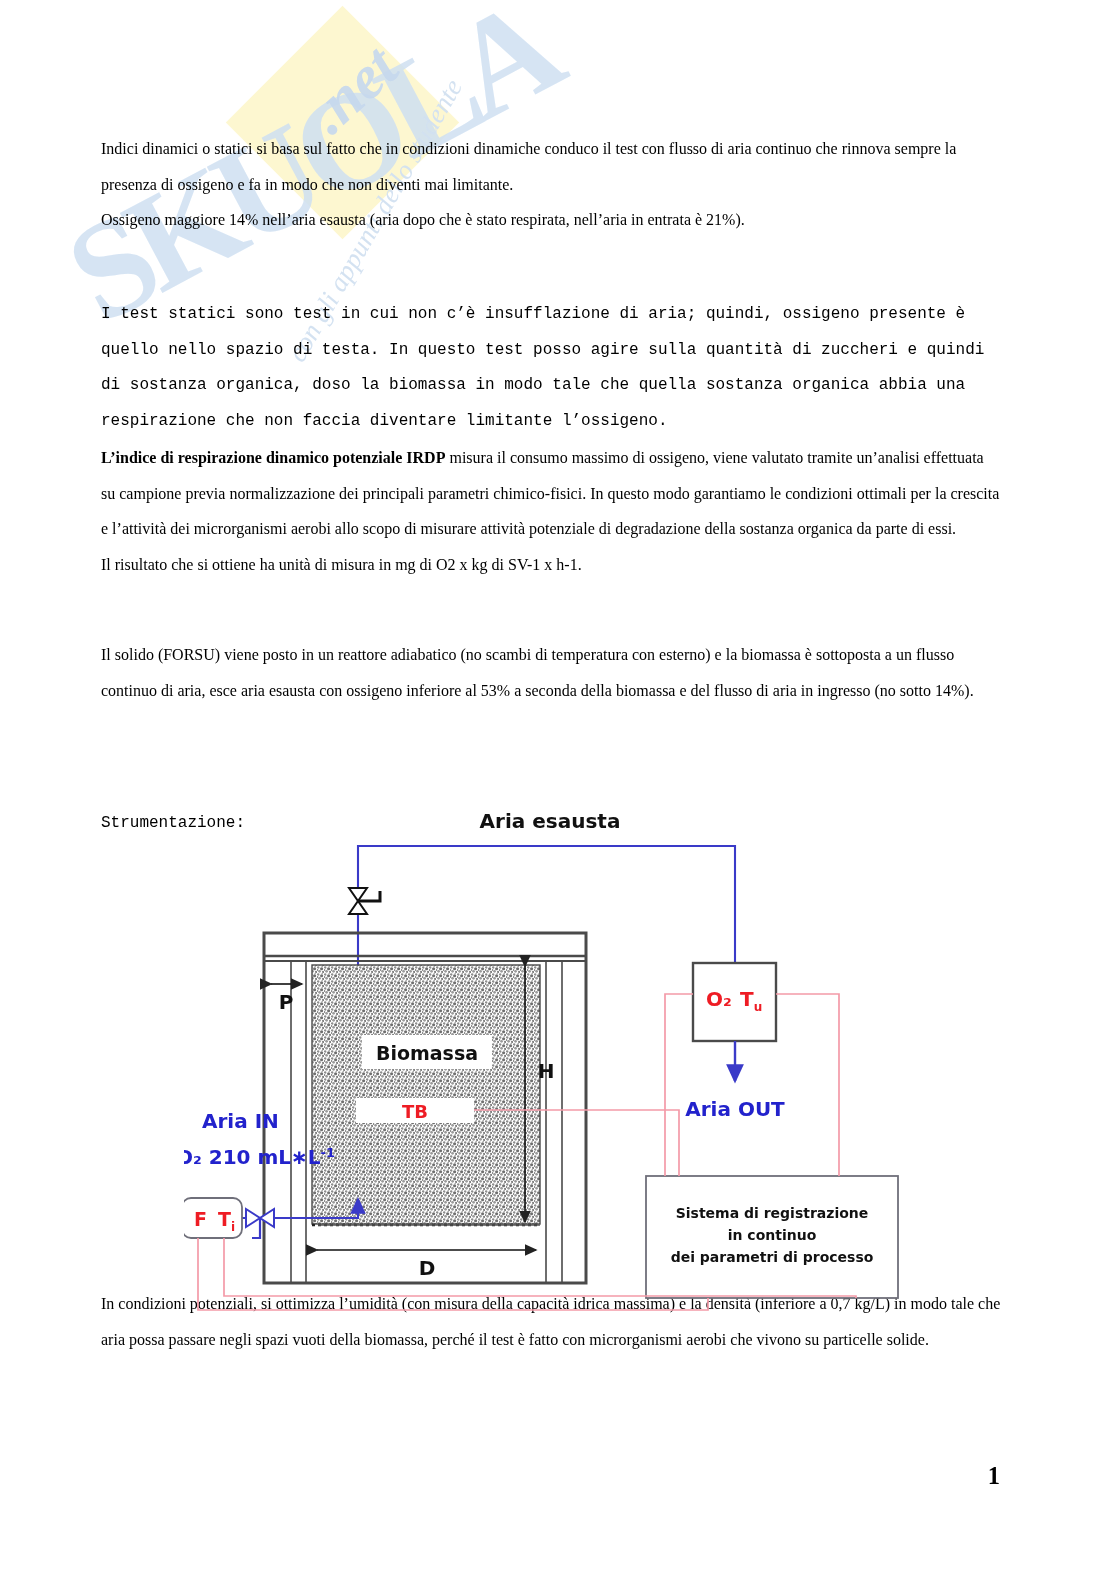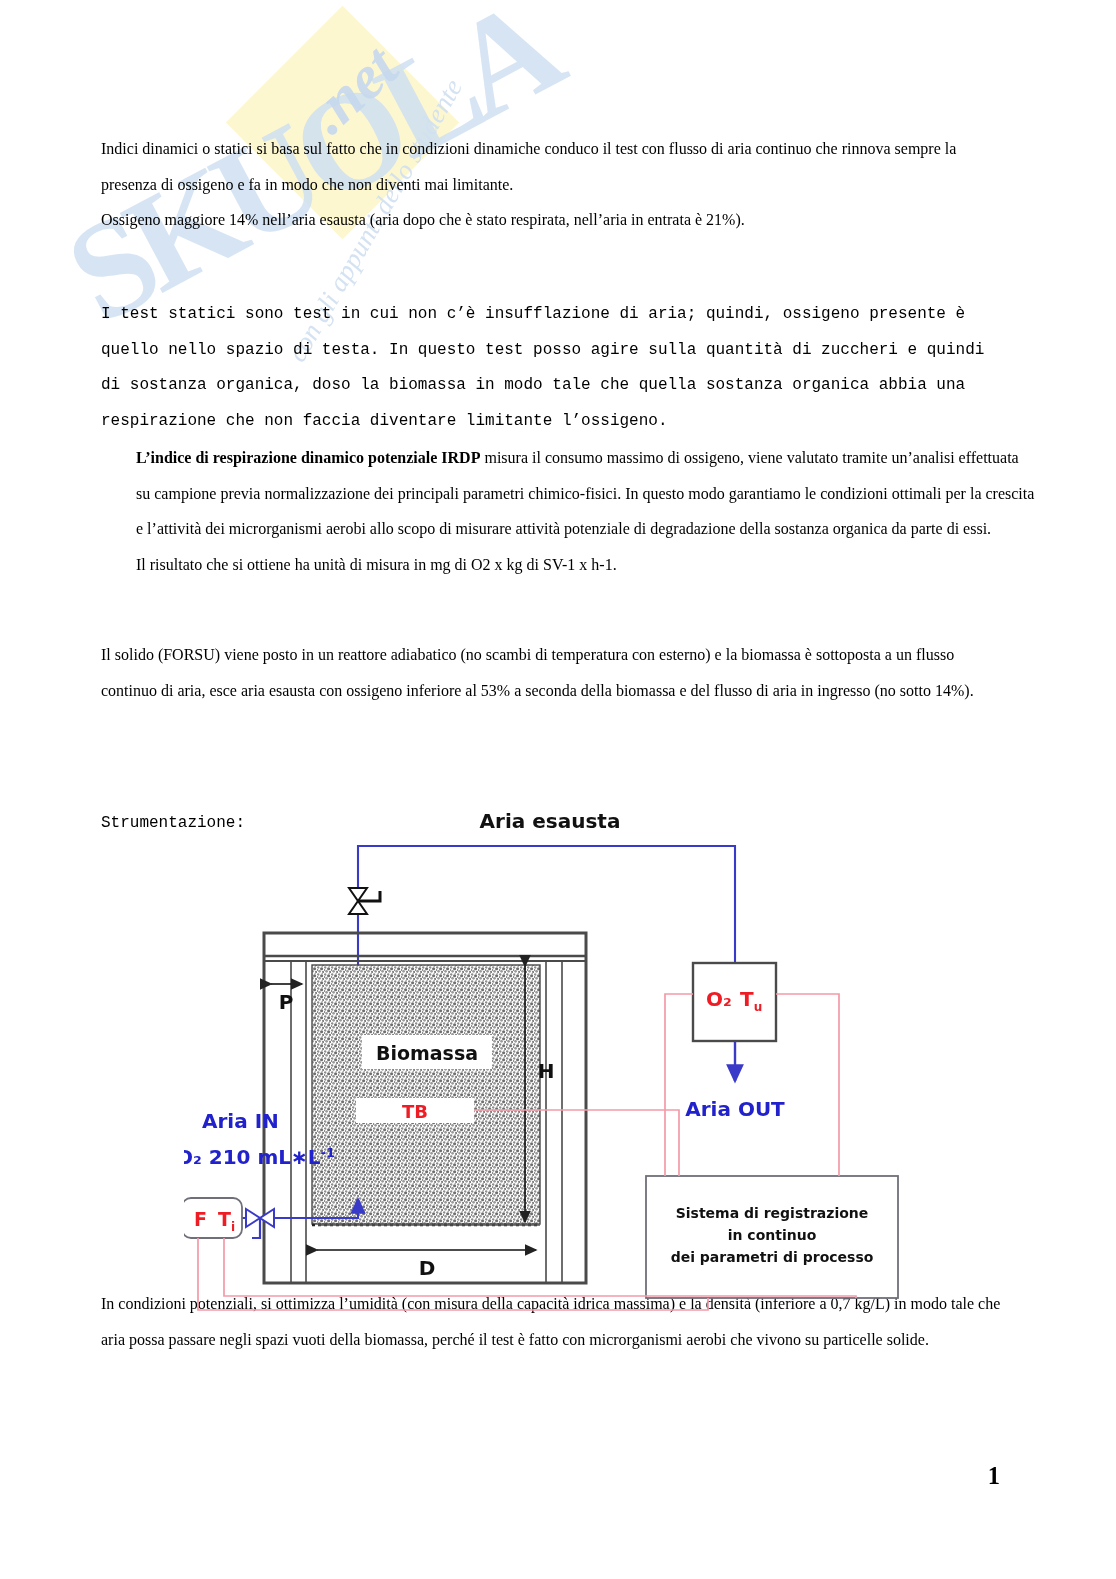--- a/index.html
+++ b/index.html
@@ -88,21 +88,21 @@
     left: 101px;
     width: 900px;
     font-size: 16px;
     line-height: 35.6px;
     text-align: left;
     white-space: pre-wrap;
   }
   .para b { font-weight: bold; }
   #p1 { top: 131px; }
   #p2 { top: 297px; font-family: Liberation Mono, monospace; }
-  #p3 { top: 440px; margin-left: 35px; }
+  #p3 { top: 440px; }
   #p4 { top: 637px; }
   #p5 { top: 806px; font-family: Liberation Mono, monospace; }
   #p6 { top: 1286px; }
   #pagenum {
     position: absolute;
     left: 0;
     top: 1462px;
     width: 1000px;
     text-align: right;
     font-size: 24.5px;

